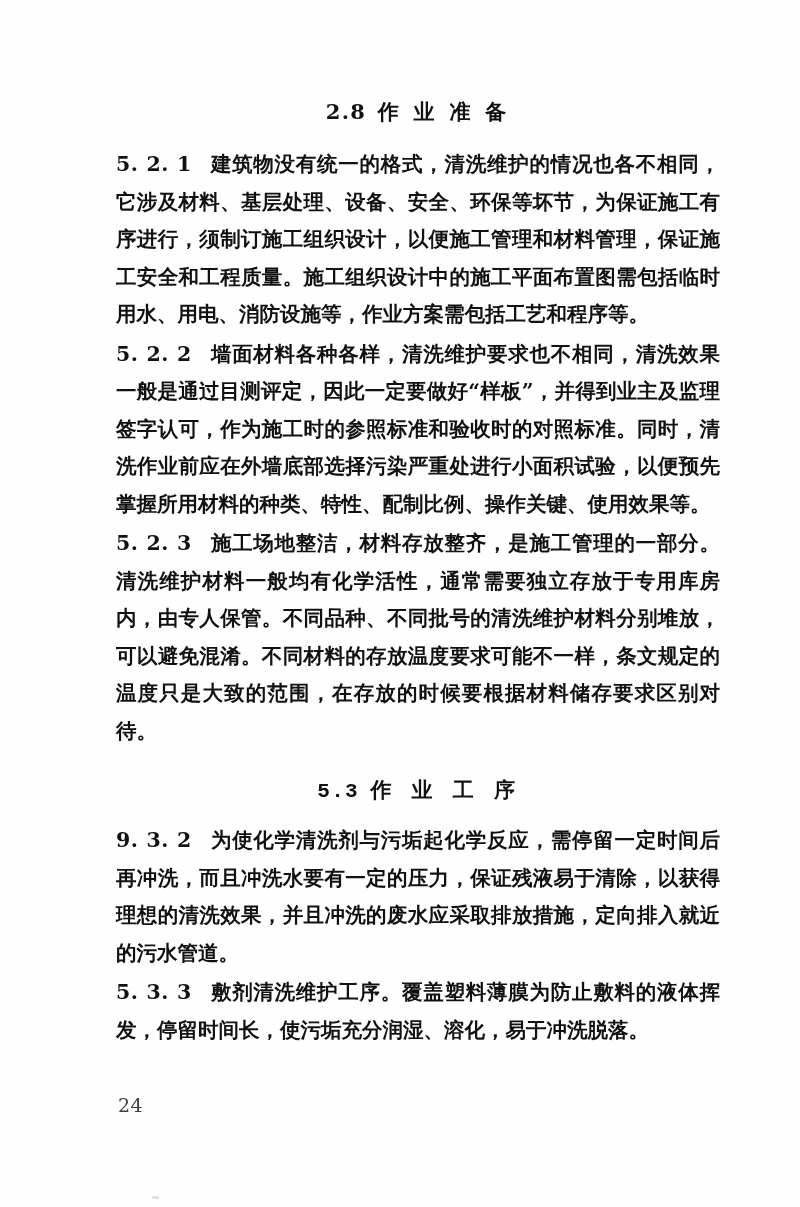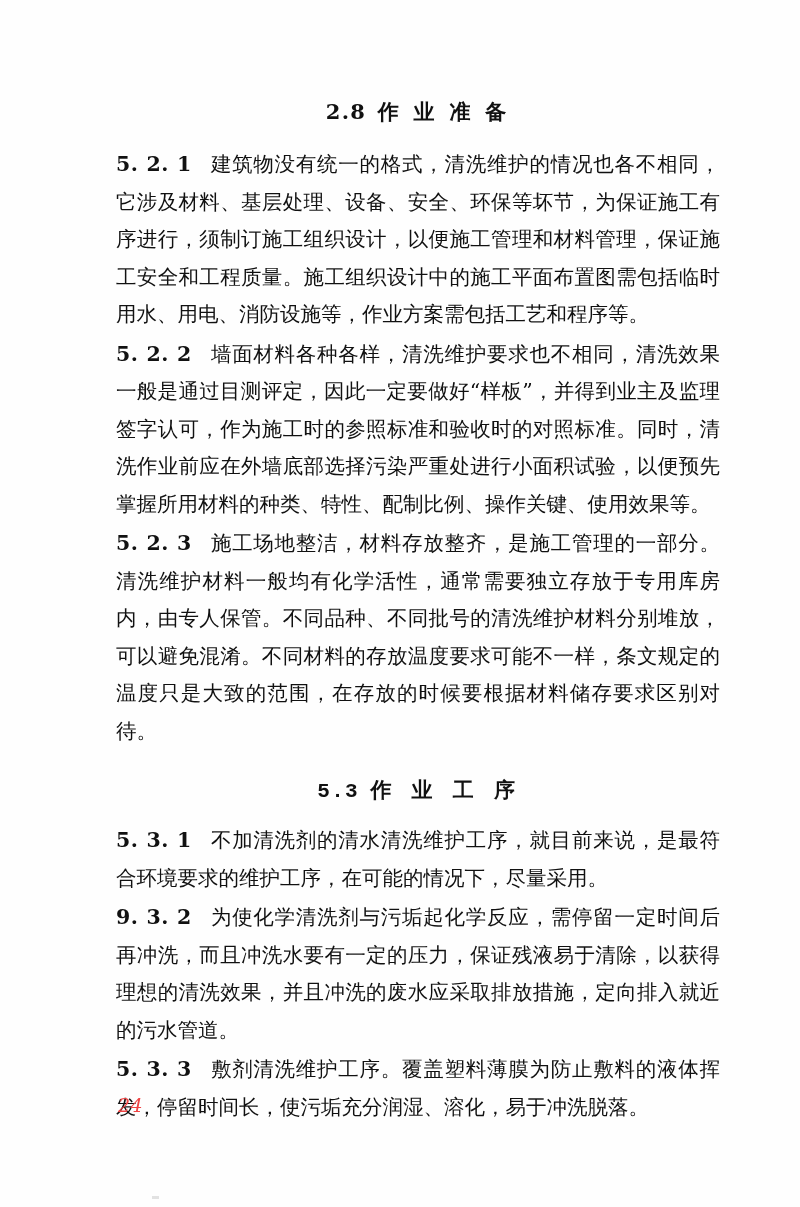--- a/index.html
+++ b/index.html
@@ -62,32 +62,31 @@
     word-break: break-all;
   }
   .clause .clause-no {
     font-weight: 700;
     letter-spacing: 0.02em;
     margin-right: 0.9em;
     white-space: nowrap;
     margin-top: 15px;
   }
   .clause .clause-text {
-    font-weight: 400;
+    font-weight: 700;
   }
 
   
   .page-number {
     position: absolute;
     left: 118px;
     top: 1094px;
     font-family: "DejaVu Serif", "Liberation Serif", serif;
-    font-style: italic;
     font-size: 19px;
-    color: #ef4444;
+    color: #404040;
     letter-spacing: 0.02em;
   }
 
   
   .scan-speck {
     position: absolute;
     left: 152px;
     top: 1196px;
     width: 7px;
     height: 3px;
@@ -114,23 +113,20 @@
     </p>
 
     <p class="clause">
       <span class="clause-no">5. 2. 3</span><span class="clause-text">施工场地整洁，材料存放整齐，是施工管理的一部分。清洗维护材料一般均有化学活性，通常需要独立存放于专用库房内，由专人保管。不同品种、不同批号的清洗维护材料分别堆放，可以避免混淆。不同材料的存放温度要求可能不一样，条文规定的温度只是大致的范围，在存放的时候要根据材料储存要求区别对待。</span>
     </p>
 
     <h2 class="section-heading second">
       <span class="num">5.3</span><span class="title">作 业 工 序</span>
     </h2>
 
-    <p class="clause">
-      <span class="clause-no">5. 3. 1</span><span class="clause-text">不加清洗剂的清水清洗维护工序，就目前来说，是最符合环境要求的维护工序，在可能的情况下，尽量采用。</span>
-    </p>
 
     <p class="clause">
       <span class="clause-no">9. 3. 2</span><span class="clause-text">为使化学清洗剂与污垢起化学反应，需停留一定时间后再冲洗，而且冲洗水要有一定的压力，保证残液易于清除，以获得理想的清洗效果，并且冲洗的废水应采取排放措施，定向排入就近的污水管道。</span>
     </p>
 
     <p class="clause">
       <span class="clause-no">5. 3. 3</span><span class="clause-text">敷剂清洗维护工序。覆盖塑料薄膜为防止敷料的液体挥发，停留时间长，使污垢充分润湿、溶化，易于冲洗脱落。</span>
     </p>
 
   </div>

